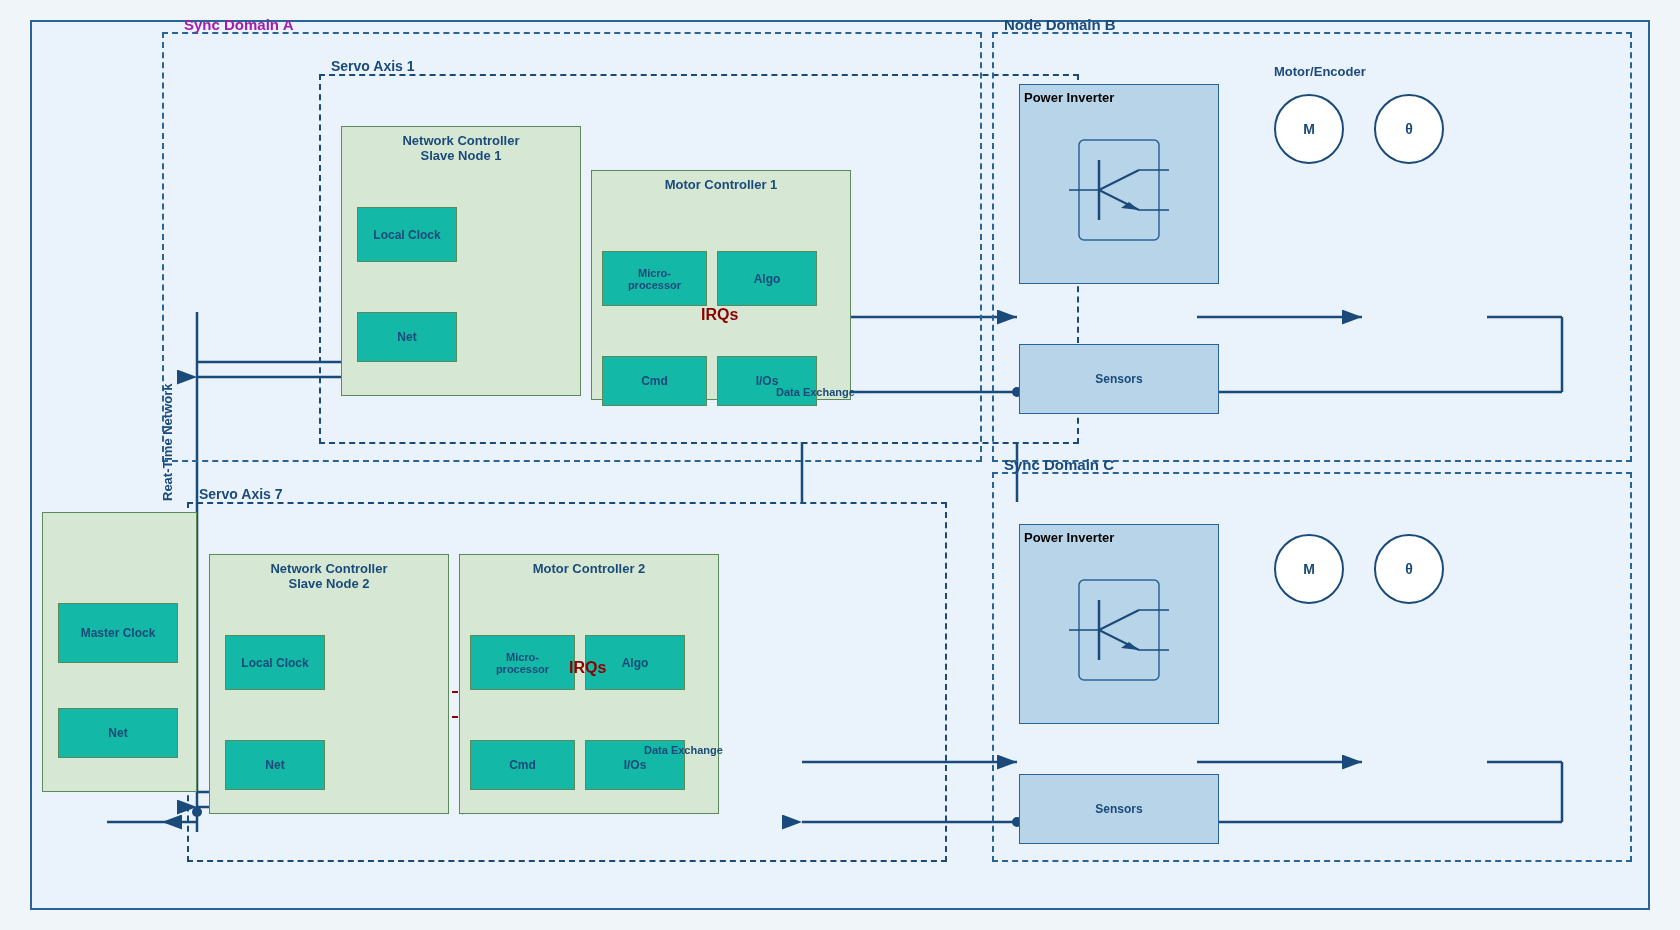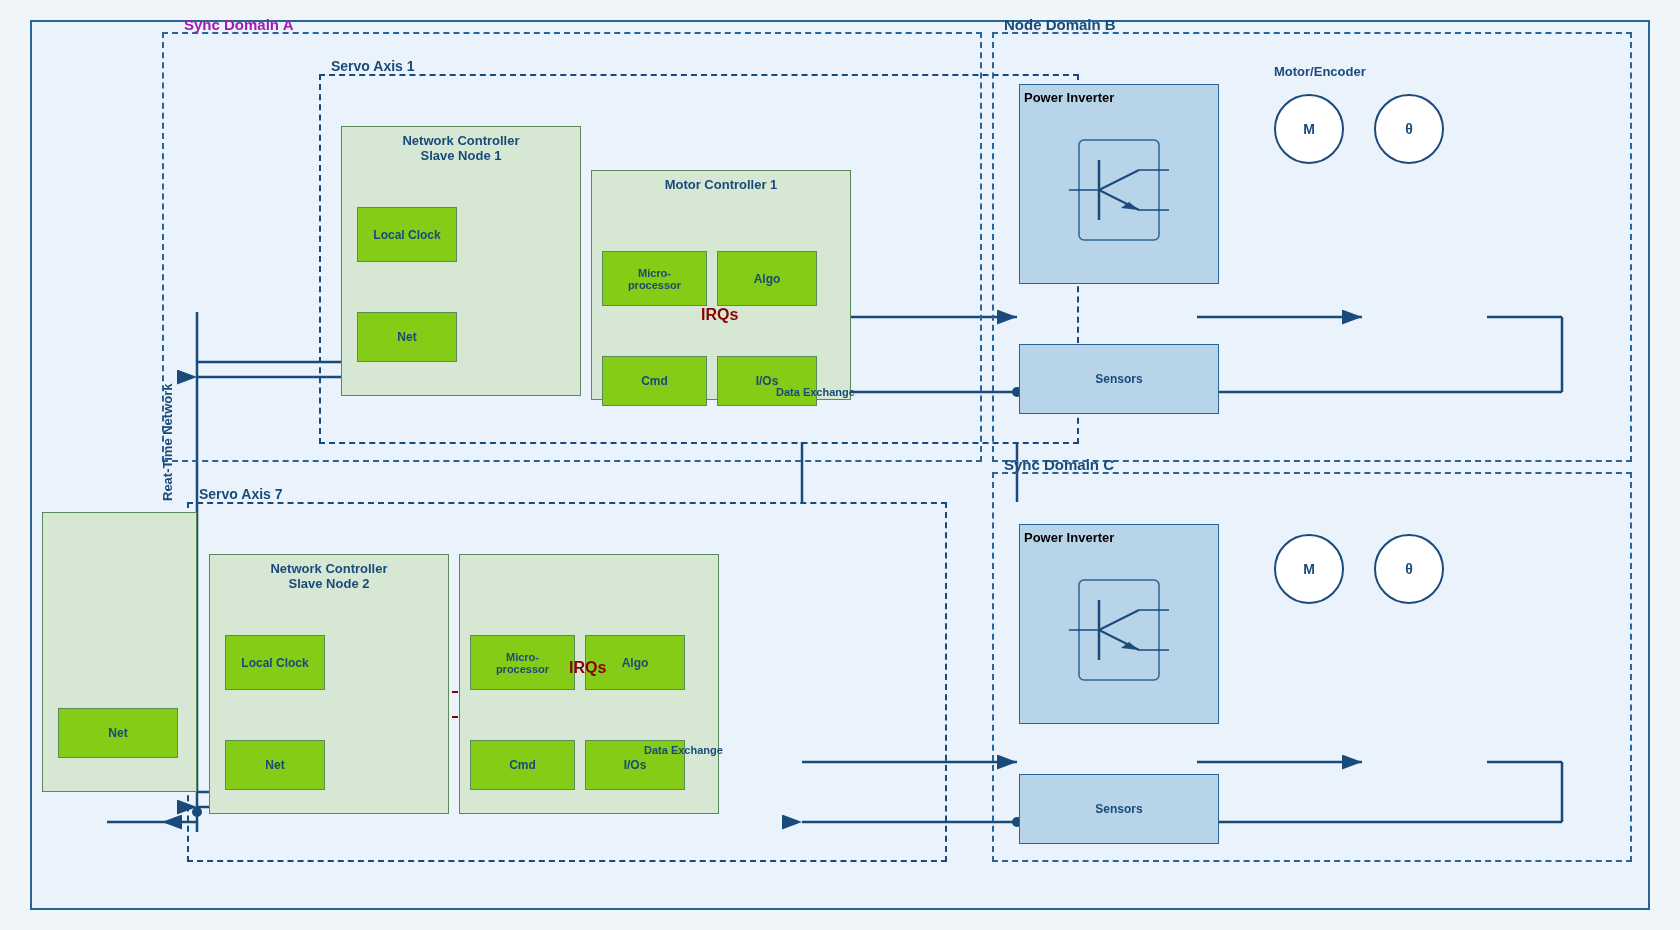--- a/index.html
+++ b/index.html
@@ -124,21 +124,21 @@
     .green-box-label {
       font-size: 13px;
       font-weight: bold;
       color: #1a4a7a;
       text-align: center;
       padding: 6px 4px 4px 4px;
     }
 
     
     .white-box {
-      background: #84cc16;
+      background: #14b8a6;
       border: 1.5px solid #5a8a5a;
       position: absolute;
       display: flex;
       align-items: center;
       justify-content: center;
       font-size: 12px;
       color: #1a4a7a;
       font-weight: bold;
       text-align: center;
     }
@@ -459,20 +459,21 @@
       <div class="white-box" style="left:15px;top:80px;width:100px;height:55px;">
         <span>Local Clock</span>
       </div>
 
       <div class="white-box" style="left:15px;top:185px;width:100px;height:50px;">
         <span>Net</span>
       </div>
     </div>
 
     <div class="green-box mc-2">
+      <div class="green-box-label">Motor Controller 2</div>
       <div class="white-box" style="left:10px;top:80px;width:105px;height:55px;font-size:11px;">
         <span style="white-space:pre-line;">Micro-
 processor</span>
       </div>
       <div class="white-box" style="left:125px;top:80px;width:100px;height:55px;">
         <span>Algo</span>
       </div>
       <div class="white-box" style="left:10px;top:185px;width:105px;height:50px;">
         <span>Cmd</span>
       </div>
@@ -481,20 +482,23 @@
       </div>
     </div>
 
     <div class="irq-label" style="left:380px;top:155px;">IRQs</div>
 
     <div class="data-exchange-label" style="left:455px;top:240px;">Data Exchange</div>
   </div>
 
   <div class="motion-controller">
 
+    <div class="white-box" style="left:15px;top:90px;width:120px;height:60px;position:absolute;">
+      <span>Master Clock</span>
+    </div>
 
     <div class="white-box" style="left:15px;top:195px;width:120px;height:50px;position:absolute;">
       <span>Net</span>
     </div>
   </div>
 
   <div class="rtn-label">Reat-Time Network</div>
 
 </div>
 

